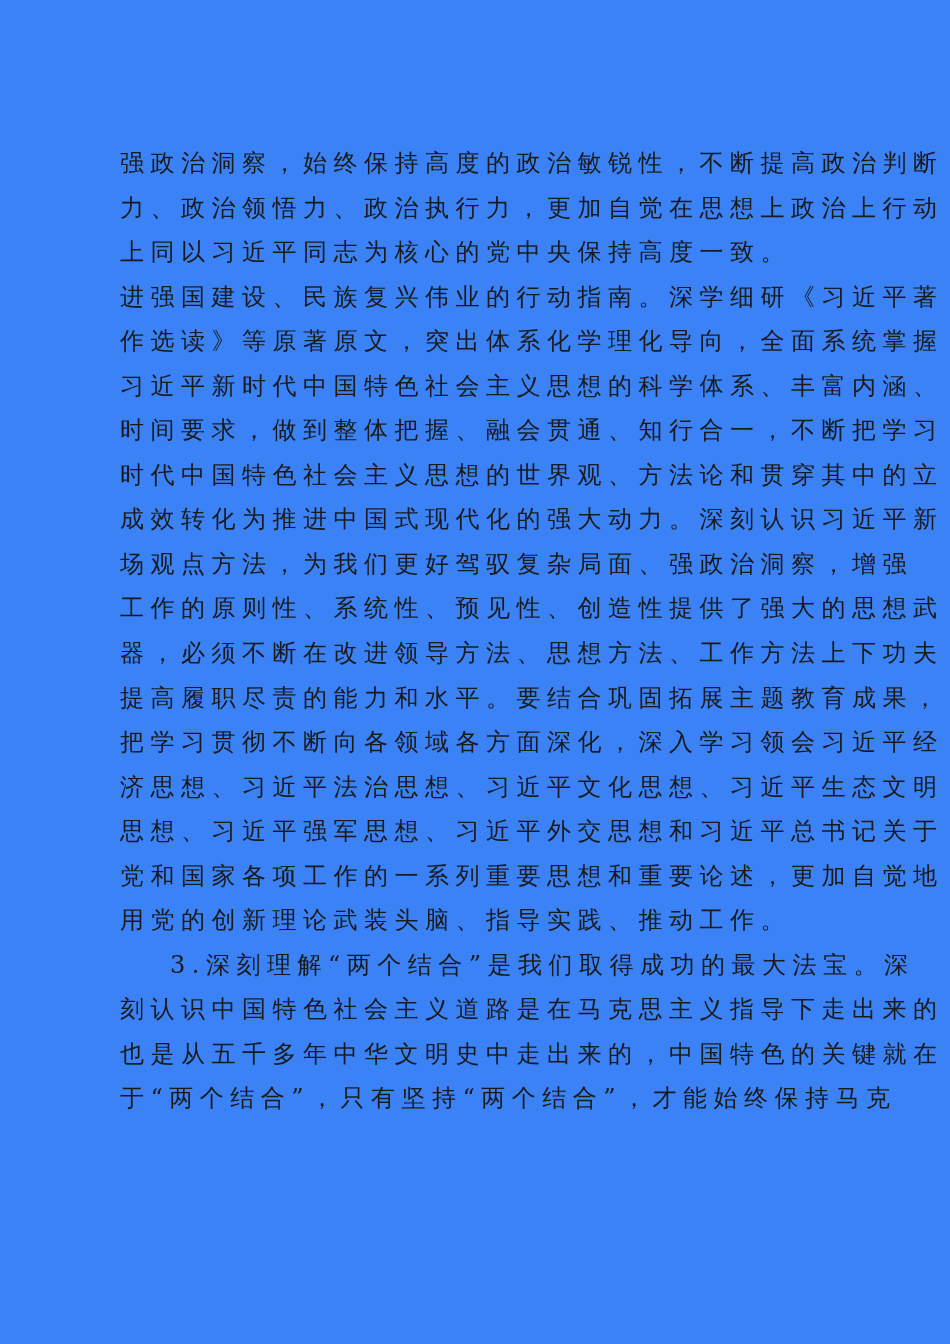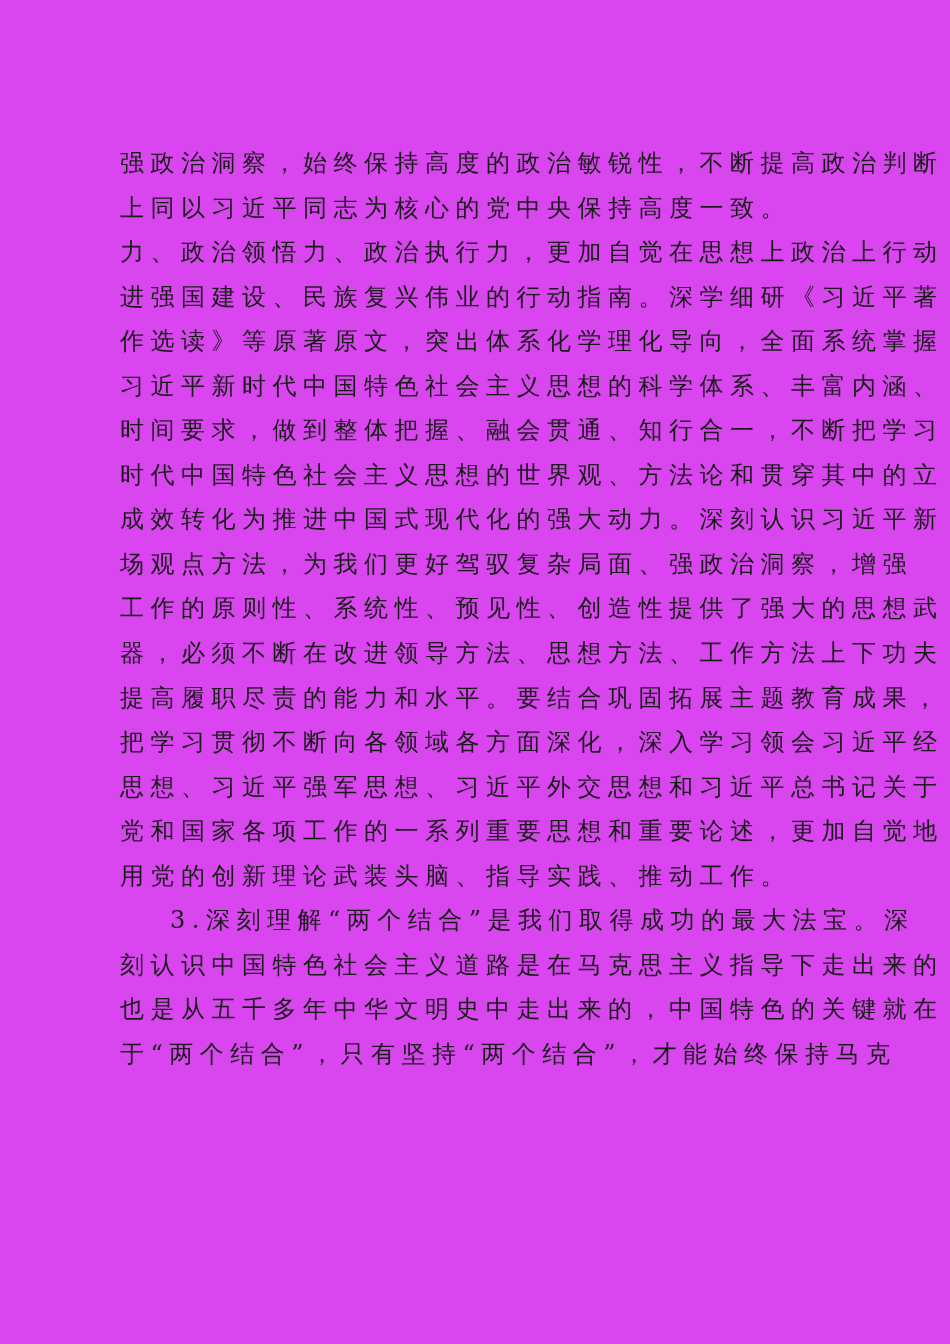--- a/index.html
+++ b/index.html
@@ -12,21 +12,21 @@
       height: 1344px;
       position: relative;
       overflow: hidden;
     }
     .page {
       position: absolute;
       left: 0;
       top: 0;
       width: 950px;
       height: 1344px;
-      background: #d946ef;
+      background: #3b82f6;
     }
     .body-text {
       position: absolute;
       left: 120px;
       top: 141px;
       width: 710px;
       font-family: "DejaVu Serif", "Liberation Serif", serif;
       font-size: 24px;
       color: #1a1a1a;
     }
@@ -41,36 +41,37 @@
     }
   </style>
 </head>
 <body>
 
 <div class="page">
   <div class="body-text">
 
     <div class="paragraph">
       <div class="line">强政治洞察，始终保持高度的政治敏锐性，不断提高政治判断</div>
+      <div class="line">力、政治领悟力、政治执行力，更加自觉在思想上政治上行动</div>
       <div class="line">上同以习近平同志为核心的党中央保持高度一致。</div>
-      <div class="line">力、政治领悟力、政治执行力，更加自觉在思想上政治上行动</div>
     </div>
 
     <div class="paragraph">
       <div class="line">进强国建设、民族复兴伟业的行动指南。深学细研《习近平著</div>
       <div class="line">作选读》等原著原文，突出体系化学理化导向，全面系统掌握</div>
       <div class="line">习近平新时代中国特色社会主义思想的科学体系、丰富内涵、</div>
       <div class="line">时间要求，做到整体把握、融会贯通、知行合一，不断把学习</div>
       <div class="line">时代中国特色社会主义思想的世界观、方法论和贯穿其中的立</div>
       <div class="line">成效转化为推进中国式现代化的强大动力。深刻认识习近平新</div>
       <div class="line">场观点方法，为我们更好驾驭复杂局面、强政治洞察，增强</div>
       <div class="line">工作的原则性、系统性、预见性、创造性提供了强大的思想武</div>
       <div class="line">器，必须不断在改进领导方法、思想方法、工作方法上下功夫，</div>
       <div class="line">提高履职尽责的能力和水平。要结合巩固拓展主题教育成果，</div>
       <div class="line">把学习贯彻不断向各领域各方面深化，深入学习领会习近平经</div>
+      <div class="line">济思想、习近平法治思想、习近平文化思想、习近平生态文明</div>
       <div class="line">思想、习近平强军思想、习近平外交思想和习近平总书记关于</div>
       <div class="line">党和国家各项工作的一系列重要思想和重要论述，更加自觉地</div>
       <div class="line">用党的创新理论武装头脑、指导实践、推动工作。</div>
     </div>
 
     <div class="paragraph">
       <div class="line indent">3.深刻理解“两个结合”是我们取得成功的最大法宝。深</div>
       <div class="line">刻认识中国特色社会主义道路是在马克思主义指导下走出来的，</div>
       <div class="line">也是从五千多年中华文明史中走出来的，中国特色的关键就在</div>
       <div class="line">于“两个结合”，只有坚持“两个结合”，才能始终保持马克</div>

